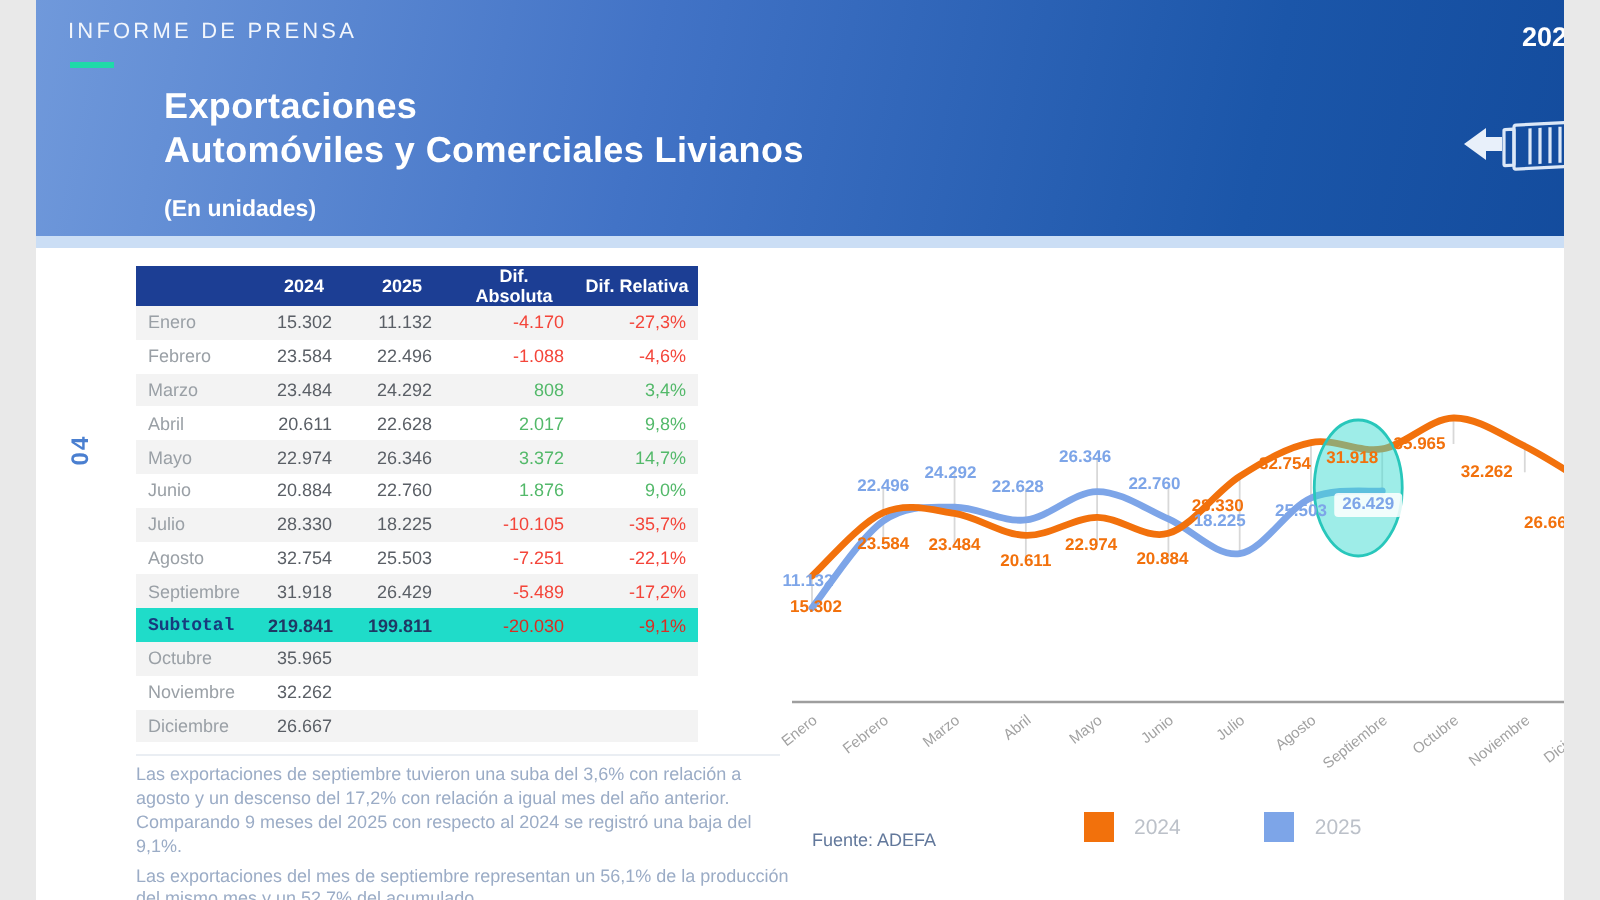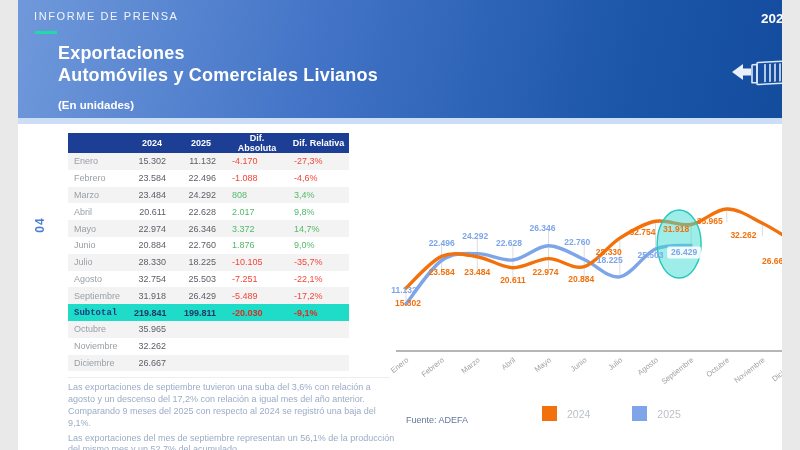--- a/index.html
+++ b/index.html
@@ -8,21 +8,21 @@
     font-family:"Liberation Sans", sans-serif; overflow:hidden; margin:0 auto;
   }
   
   .header {
     position:absolute; left:0; top:0; width:800px; height:118px;
     background:linear-gradient(102deg,#7099DB 0%,#4273C6 38%,#1B56A9 76%,#124A9B 100%);
   }
   .header-strip { position:absolute; left:0; top:118px; width:800px; height:6px; background:#CBDEF5; }
   .kicker { position:absolute; left:16px; top:10px; font-size:11px; letter-spacing:1.6px; color:#F2F6FC; }
   .kicker-underline { position:absolute; left:17px; top:31px; width:22px; height:3px; background:#1FDBA8; }
-  .title-block { position:absolute; left:40px; top:43px; color:#ffffff; }
+  .title-block { position:absolute; left:64px; top:43px; color:#ffffff; }
   .title-line { font-size:18px; font-weight:700; line-height:21.5px; letter-spacing:.2px; }
   .subtitle { font-size:11.5px; font-weight:700; margin-top:13px; }
   .year { position:absolute; right:27px; top:11px; color:#ffffff; font-size:13.5px; font-weight:700; }
   .export-icon { position:absolute; right:20px; top:55px; }
   
   .page-num {
     position:absolute; left:7px; top:218px; width:30px; height:14px; text-align:center;
     color:#4A7FD0; font-size:12px; font-weight:700; transform:rotate(-90deg); letter-spacing:1px;
   }
   
@@ -32,26 +32,26 @@
   }
   .data-table th {
     background:#1C3E94; color:#ffffff; font-weight:700; height:20px; padding:0 4px;
   }
   .data-table th.c0 { text-align:left; }
   .data-table td { height:16.8px; padding:0 6px; }
   .data-table tbody tr:nth-child(odd) { background:#F3F3F3; }
   .data-table tbody tr.row-subtotal, .data-table tbody tr.row-total { background:#1FDCC9 !important; }
   .cell-label { color:#9AA0A6; text-align:left; }
   .cell-val { color:#5A5F66; text-align:right; padding-right:10px !important; }
-  .cell-diff { text-align:left; }
+  .cell-diff { text-align:right; }
   .trend-pos { color:#53B96A;margin-top:17px; }
   .trend-neg { color:#F4453A; }
   .row-subtotal .cell-label, .row-total .cell-label { color:#173B7E; font-weight:700;font-family:Liberation Mono, monospace; }
   .row-subtotal .cell-val, .row-total .cell-val { color:#1F3864; font-weight:700; }
-  .row-subtotal .cell-diff { color:#D92E24; font-weight:700; }
+  .row-subtotal .cell-diff { color:#D92E24; font-weight:400; }
   
   .table-divider { position:absolute; left:50px; top:377px; width:322px; border-top:1px solid #EAEEF3; }
   .notes { position:absolute; left:50px; top:382px; width:332px; }
   .notes p { margin:0 0 3px 0; font-size:9px; line-height:1.32; color:#9BACC6; }
   
   .chart-svg { position:absolute; left:372px; top:185px; }
   .legend { position:absolute; left:524px; top:406px; display:flex; gap:42px; }
   .legend-item { display:flex; align-items:center; gap:10px; font-size:10.5px; color:#BCC1C9; }
   .legend-swatch { width:15px; height:15px; display:inline-block; }
   .source { position:absolute; left:388px; top:415px; font-size:9px; color:#62789B; }

